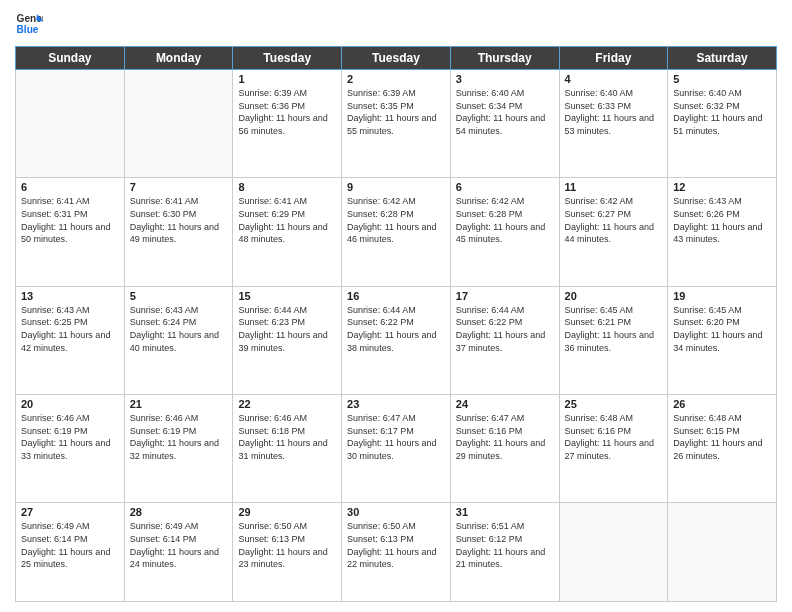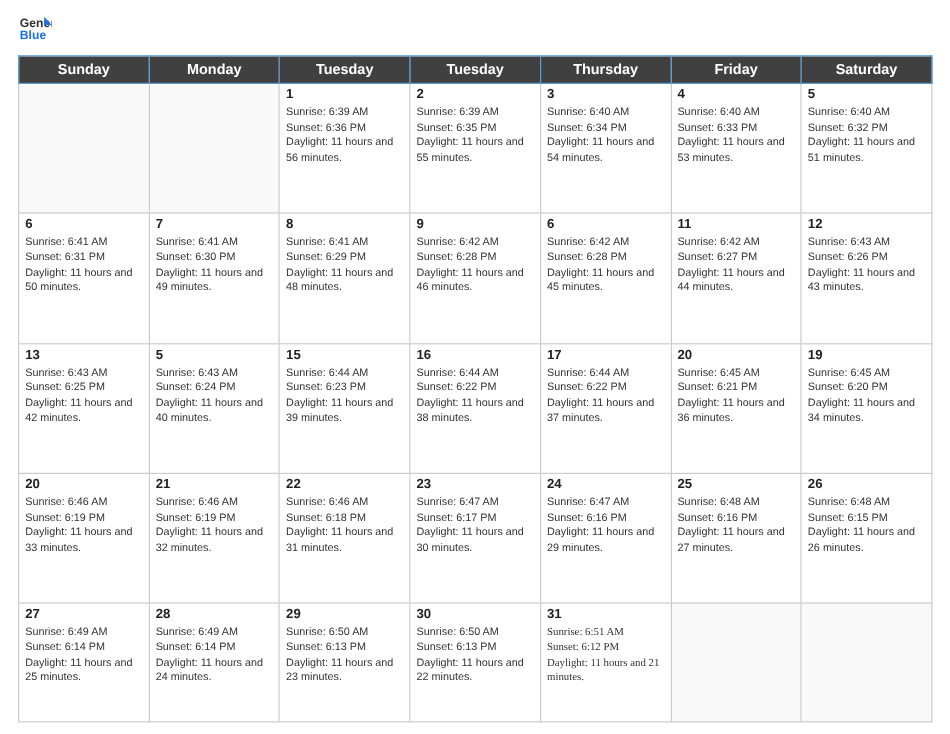--- a/index.html
+++ b/index.html
@@ -306,21 +306,21 @@
 Daylight: 11 hours and 23 minutes.</div>
           </td>
           <td>
             <div class="day-number">30</div>
             <div class="day-detail" style="white-space: pre-line;">Sunrise: 6:50 AM
 Sunset: 6:13 PM
 Daylight: 11 hours and 22 minutes.</div>
           </td>
           <td>
             <div class="day-number">31</div>
-            <div class="day-detail" style="white-space: pre-line; font-family: Liberation Serif, serif;">Sunrise: 6:51 AM
+            <div class="day-detail" style="white-space: pre-line;">Sunrise: 6:51 AM
 Sunset: 6:12 PM
 Daylight: 11 hours and 21 minutes.</div>
           </td>
           <td class="empty"></td>
           <td class="empty"></td>
         </tr>
       </tbody>
   </table>
 </div>
 

